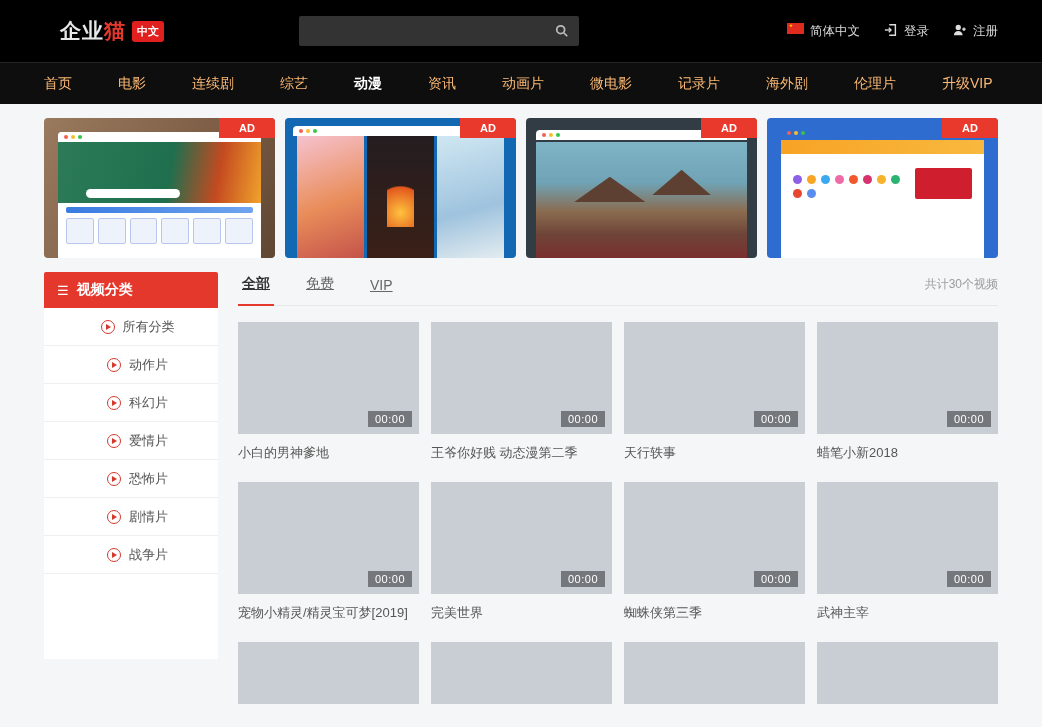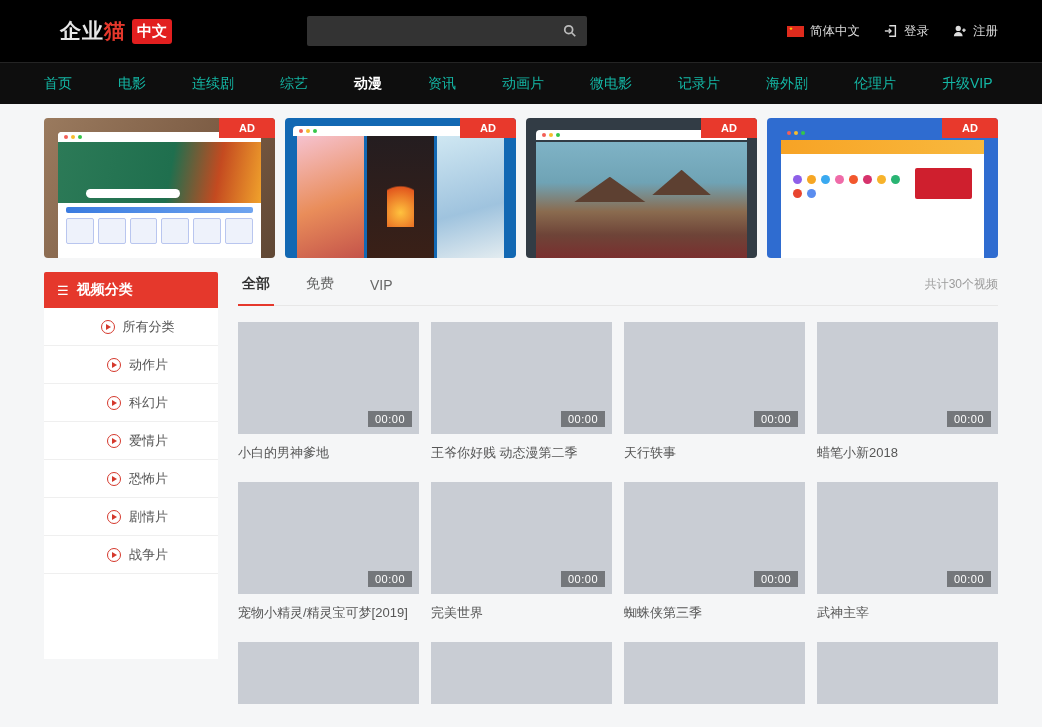--- a/index.html
+++ b/index.html
@@ -4,39 +4,39 @@
 <style>
   * { margin:0; padding:0; box-sizing:border-box; }
   html,body { width:1042px; height:727px; overflow:hidden; }
   body { font-family:"Liberation Sans","DejaVu Sans",sans-serif; background:#f5f6f7; }
 
   
   .topbar { height:62px; background:#000; display:flex; align-items:center; padding:0 44px; }
   .logo { display:flex; align-items:center; font-size:21px; font-weight:bold; letter-spacing:1px;margin-left:16px; }
   .logo .w { color:#e8e8e8; }
   .logo .r { color:#e5382c; }
-  .logo-badge { background:#e21f1f; color:#fff; font-size:15px; font-weight:bold;
+  .logo-badge { background:#e21f1f; color:#fff; font-size:11px; font-weight:bold;
                 border-radius:3px; padding:3px 5px; margin-left:6px; letter-spacing:0; }
   .searchwrap { margin-left:135px; width:280px; height:30px; background:#333; border-radius:2px;
                 display:flex; align-items:center; }
   .searchwrap input { flex:1; background:transparent; border:none; outline:none; color:#ddd;
                       font-size:13px; padding:0 10px; height:100%; }
   .search-btn { width:34px; height:100%; border:none; background:transparent; cursor:pointer;
                 display:flex; align-items:center; justify-content:center; }
   .topbar-right { margin-left:auto; display:flex; align-items:center; gap:24px; }
-  .toplink { display:flex; align-items:center; gap:6px; color:#ddd; font-size:12.5px; cursor:pointer; }
+  .toplink { display:flex; gap:6px; color:#ddd; font-size:12.5px; cursor:pointer; }
   .flag { width:17px; height:11px; background:#df2b1d; position:relative; display:inline-block; }
   .flag::after { content:""; position:absolute; left:2px; top:1px; width:4px; height:4px;
                  background:#ffd400; clip-path:polygon(50% 0,61% 35%,98% 35%,68% 57%,79% 91%,50% 70%,21% 91%,32% 57%,2% 35%,39% 35%); }
   .icn { width:14px; height:14px; display:inline-block; }
 
   
   .navbar { height:42px; background:#0e0e0e; border-top:1px solid #242424; display:flex;
             align-items:center; padding:0 44px; gap:46px; }
-  .nav-item { color:#14b8a6; font-size:14px; cursor:pointer; white-space:nowrap; }
+  .nav-item { color:#fdba74; font-size:14px; cursor:pointer; white-space:nowrap; }
   .nav-item.active { color:#fff; font-weight:bold; }
 
   
   .banners { display:flex; gap:10px; padding:14px 44px 0 44px; }
   .banner { flex:1; height:140px; border-radius:4px; position:relative; overflow:hidden; cursor:pointer; }
   .ad-badge { position:absolute; top:0; right:0; background:#e8392c; color:#fff; font-size:11px;
               font-weight:bold; padding:4px 20px; z-index:5; }
   .bwin { position:absolute; background:#fff; border-radius:4px 4px 0 0; overflow:hidden; }
   .bbar { height:10px; background:#fff; display:flex; align-items:center; gap:3px; padding-left:6px; }
   .dot { width:4px; height:4px; border-radius:50%; }
@@ -79,21 +79,21 @@
   .side-item { background:#fff; height:38px; display:flex; align-items:center; gap:8px;
                padding-left:13px; font-size:13px; color:#555; border-bottom:1px solid #efefef; cursor:pointer;justify-content:center; }
   .play-ic { width:14px; height:14px; border:1.4px solid #d5382c; border-radius:50%;
              position:relative; flex:none; }
   .play-ic::after { content:""; position:absolute; left:4px; top:3px;
                     border-left:5px solid #d5382c; border-top:3.5px solid transparent; border-bottom:3.5px solid transparent; }
   .side-filler { background:#fff; height:85px; }
 
   .content { flex:1; min-width:0; }
   .tabs-row { display:flex; align-items:flex-end; border-bottom:1px solid #e7e7e7; height:34px; }
-  .tab { font-size:14px; color:#666; padding:0 4px 12px 4px; margin-right:28px; cursor:pointer; position:relative; }
+  .tab { font-size:14px; color:#666; padding:0 4px 12px 4px; margin-right:28px; cursor:pointer; position:relative;text-decoration:underline; }
   .tab.active { color:#333; font-weight:bold; }
   .tab.active::after { content:""; position:absolute; left:0; right:0; bottom:-1px; height:2px; background:#e5382c; }
   .count { margin-left:auto; font-size:12px; color:#9b9b9b; padding-bottom:12px; }
 
   .grid { display:grid; grid-template-columns:repeat(4,1fr); column-gap:12px; margin-top:16px; }
   .card { cursor:pointer; }
   .thumb { height:112px; background:#c9cdd4; position:relative; }
   .dur { position:absolute; right:7px; bottom:7px; background:rgba(0,0,0,0.42); color:#fff;
          font-size:11px; padding:2px 7px; letter-spacing:0.5px; }
   .vtitle { font-size:13px; color:#565656; margin:10px 0 20px 0; white-space:nowrap;

